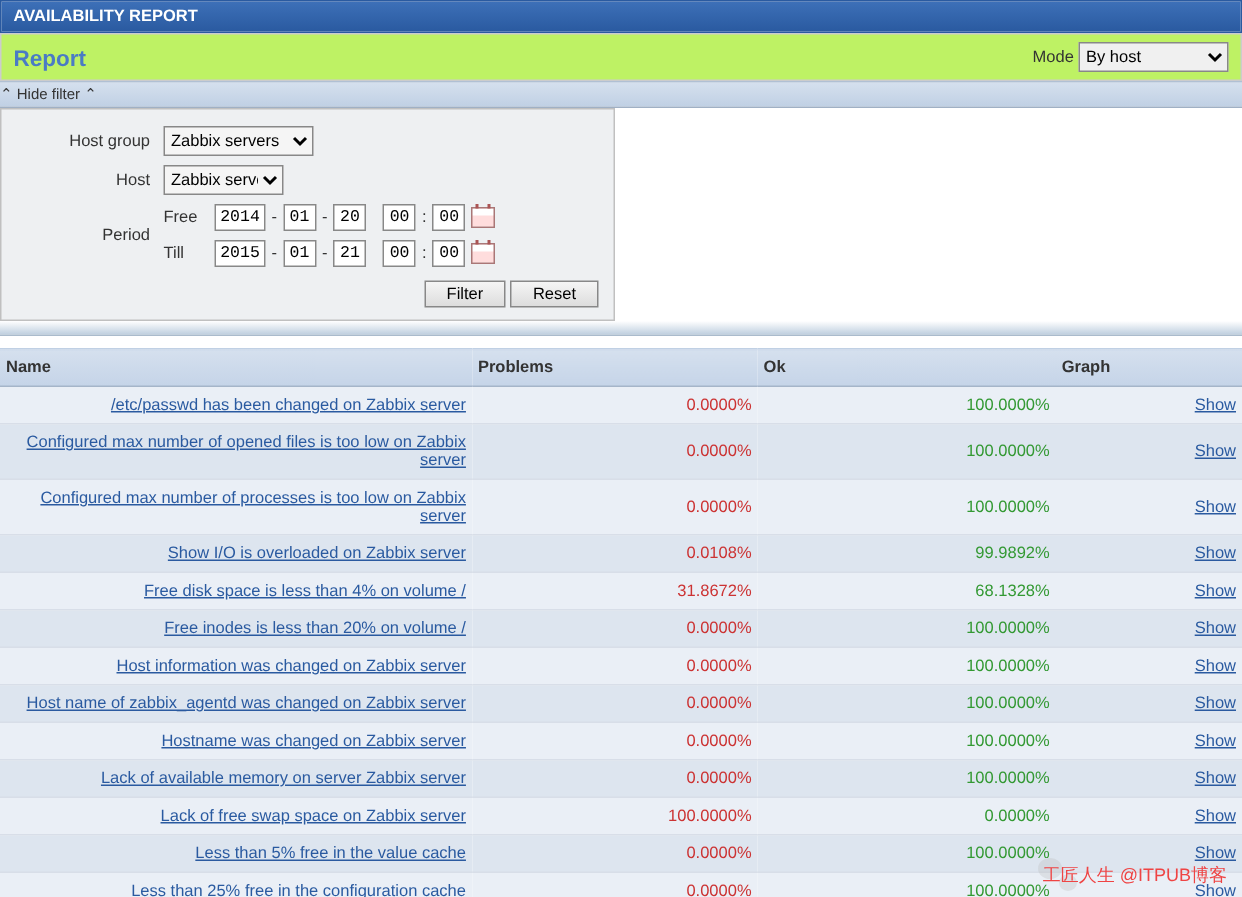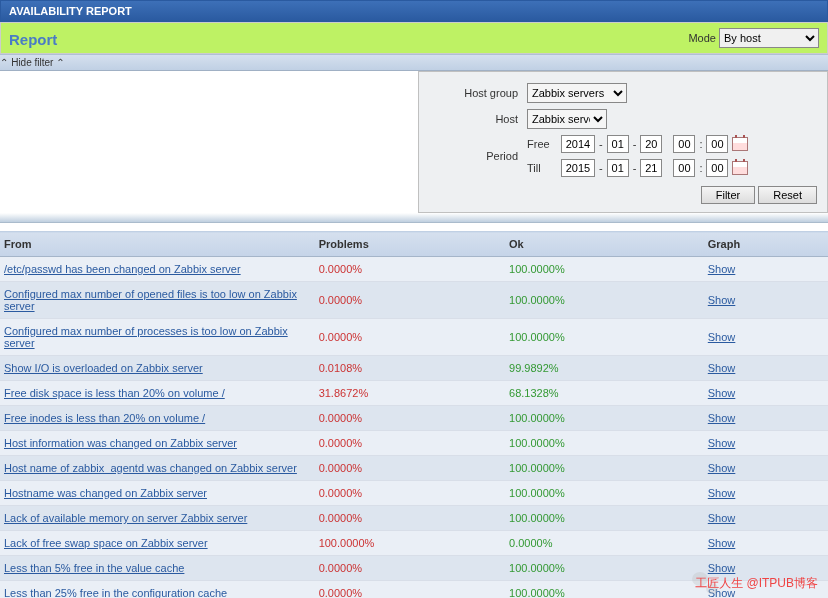--- a/index.html
+++ b/index.html
@@ -9,38 +9,38 @@
   
   .report-bar { background: #bef264; border: 1px solid #ccc; padding: 5px 8px; display: flex; justify-content: space-between; align-items: flex-end; }
   .report-bar .title { font-size: 15px; font-weight: bold; color: #4a7bc5; }
   .report-bar .mode-wrap { font-size: 11px; }
   .report-bar select { font-size: 11px; border: 1px solid #888; background: #f0f0f0; height: 20px; width: 100px; }
   
   .filter-toggle { background: linear-gradient(#d5e0ee, #c0d0e4); text-align: left; padding: 2px 0; font-size: 10px; color: #333; border-top: 1px solid #b0c0d4; border-bottom: 1px solid #a0b0c4; cursor: pointer; }
   
   .gradient-strip { height: 10px; background: linear-gradient(#fff, #bfcfdf); border-bottom: 1px solid #aabbcc; }
   
-  .filter-wrap-outer { display: flex; justify-content: flex-end; }
+  .filter-wrap-outer { display: flex; justify-content: flex-start; }
   .filter-box { background: #eef0f2; border: 1px solid #c0c0c0; margin: 0; padding: 8px 10px; width: 410px; }
   .filter-box table { border-collapse: collapse; width: 100%; }
   .filter-box td { padding: 3px 3px; font-size: 11px; }
   .filter-box td.lbl { text-align: right; width: 95px; padding-right: 6px; }
   .filter-box select { border: 1px solid #888; background: #f5f5f5; font-size: 11px; height: 20px; }
   .period-line { display: flex; align-items: center; gap: 4px; }
-  .period-line input[type=text] { border: 1px solid #888; background: #fff; font-size: 11px; text-align: center; height: 18px; padding: 1px 2px; }
+  .period-line input[type=text] { border: 1px solid #888; background: #fff; font-size: 11px; text-align: center; height: 18px; padding: 1px 2px; font-family: Liberation Mono, monospace; }
   .period-line .cal { width: 16px; height: 14px; display: inline-block; border: 1px solid #a77; background: linear-gradient(#fff 0 40%, #fdd 40% 100%); position: relative; cursor: pointer; }
   .period-line .cal::before { content: ''; position: absolute; top: -3px; left: 2px; width: 2px; height: 3px; background: #a55; }
   .period-line .cal::after { content: ''; position: absolute; top: -3px; right: 2px; width: 2px; height: 3px; background: #a55; }
   
   .btn-row { text-align: right; padding-top: 6px; }
   .btn-row input[type=button] { font-size: 11px; border: 1px solid #888; background: linear-gradient(#f5f5f5, #ddd); padding: 2px 14px; cursor: pointer; }
   
   .report-table { width: 100%; border-collapse: collapse; margin-top: 8px; }
   .report-table th { background: linear-gradient(#d5e0ee, #c5d4e8); border-top: 1px solid #c0d0e4; border-bottom: 1px solid #a5b5c9; text-align: left; padding: 6px 4px; font-weight: bold; font-size: 11px; }
-  .report-table td { padding: 6px 4px; font-size: 11px; border-bottom: 1px solid #d8dee8; }
+  .report-table td { padding: 6px 4px; font-size: 11px; border-bottom: 1px solid #d8dee8; text-align: right; }
   .report-table tbody tr:nth-child(odd) { background: #eaeff6; }
   .report-table tbody tr:nth-child(even) { background: #dde5ef; }
   
   .col-name { width: 38%; }
   .col-prob { width: 23%; color: #cc3333; }
   .col-ok   { width: 24%; color: #339933; }
   .col-graph{ width: 15%; }
   
   .name-link { color: #2a5aa0; text-decoration: underline; cursor: pointer; }
   .show-link { color: #2a5aa0; text-decoration: underline; cursor: pointer; }
@@ -134,21 +134,21 @@
       <input type="button" value="Reset" style="">
     </div>
   </div>
 </div>
 
 <div class="gradient-strip"></div>
 
 <table class="report-table">
   <thead>
     <tr>
-      <th class="col-name">From</th>
+      <th class="col-name">Name</th>
       <th>Problems</th>
       <th>Ok</th>
       <th>Graph</th>
     </tr>
   </thead>
   <tbody id="report-body">
       <tr>
         <td class="col-name"><a class="name-link">/etc/passwd has been changed on Zabbix server</a></td>
         <td class="col-prob">0.0000%</td>
         <td class="col-ok">100.0000%</td>
@@ -166,21 +166,21 @@
         <td class="col-ok">100.0000%</td>
         <td class="col-graph"><a class="show-link">Show</a></td>
       </tr>
       <tr>
         <td class="col-name"><a class="name-link">Show I/O is overloaded on Zabbix server</a></td>
         <td class="col-prob">0.0108%</td>
         <td class="col-ok">99.9892%</td>
         <td class="col-graph"><a class="show-link">Show</a></td>
       </tr>
       <tr>
-        <td class="col-name"><a class="name-link">Free disk space is less than 20% on volume /</a></td>
+        <td class="col-name"><a class="name-link">Free disk space is less than 4% on volume /</a></td>
         <td class="col-prob">31.8672%</td>
         <td class="col-ok">68.1328%</td>
         <td class="col-graph"><a class="show-link">Show</a></td>
       </tr>
       <tr>
         <td class="col-name"><a class="name-link">Free inodes is less than 20% on volume /</a></td>
         <td class="col-prob">0.0000%</td>
         <td class="col-ok">100.0000%</td>
         <td class="col-graph"><a class="show-link">Show</a></td>
       </tr>

